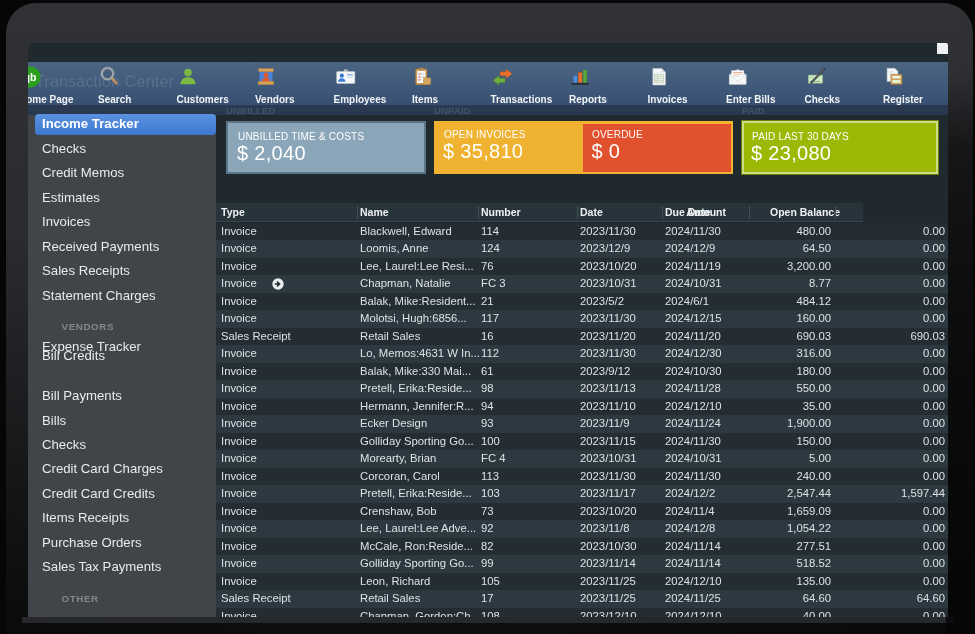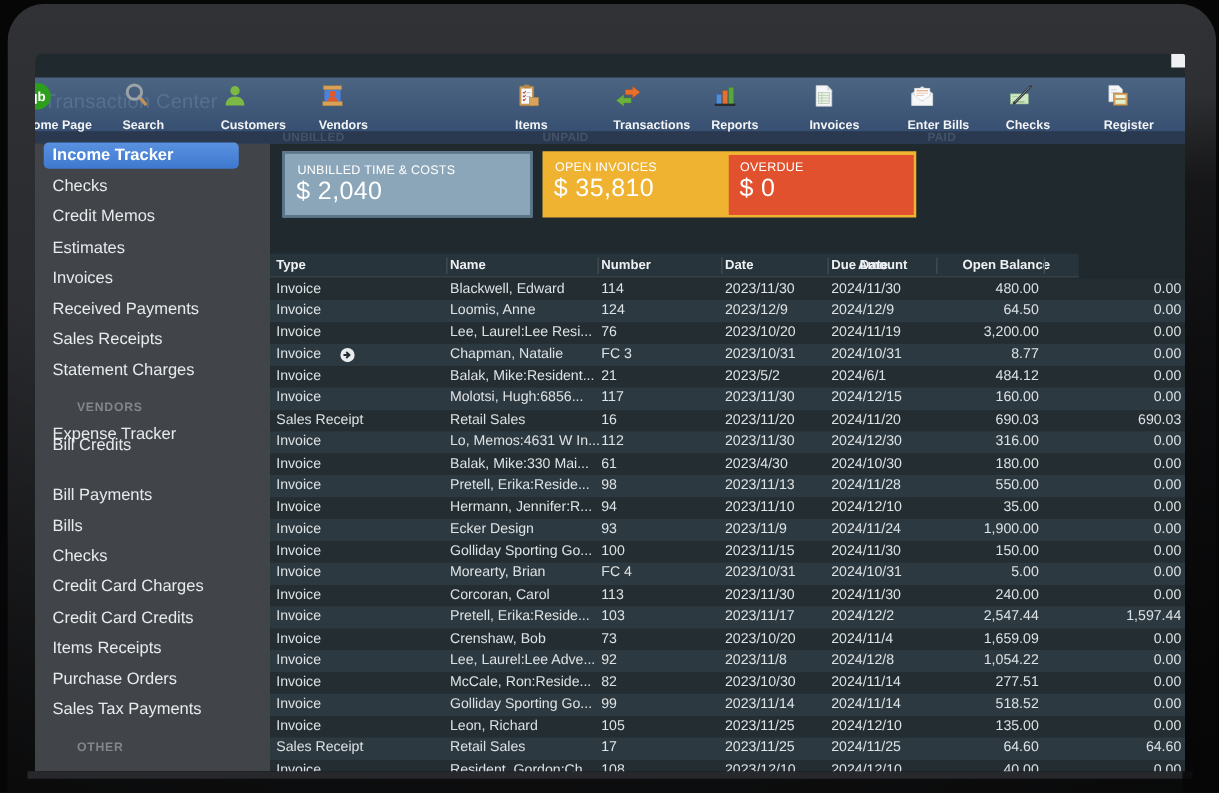--- a/index.html
+++ b/index.html
@@ -17,21 +17,21 @@
  background:linear-gradient(180deg,#4b6581 0%,#435c7c 35%,#385071 78%,#324a6a 100%)}
 .tbstrip{position:absolute;left:0;top:43px;width:100%;height:10px;background:#2a3950}
 .ghost-tc{position:absolute;left:7.5px;top:11px;font-size:16px;color:rgba(170,190,214,0.21);letter-spacing:0.2px}
 .ghost{position:absolute;top:42.5px;font-size:9.5px;font-weight:bold;color:rgba(165,183,206,0.20);letter-spacing:0.2px}
 .tbi{position:absolute;top:0;width:90px;margin-left:-45px;text-align:left}
 .tbi svg{display:inline-block;margin-top:4px}
 .tbi .lb{display:block;margin-top:2px;font-size:10px;font-weight:bold;color:#f2f4f6}
 .sidebar{position:absolute;left:0;top:72.5px;width:188px;height:502px;background:#414449}
 .si{position:absolute;left:14.5px;height:18px;line-height:18px;font-size:13.2px;color:#e8eaec;white-space:nowrap}
 .sh{position:absolute;left:34px;height:14px;line-height:14px;font-size:9.8px;font-weight:bold;color:#83868b;letter-spacing:0.6px}
-.sel{position:absolute;left:7.5px;top:-1px;width:156px;height:20.8px;border-radius:4px;
+.sel{position:absolute;left:7.5px;top:-1px;width:181px;height:20.8px;border-radius:4px;
  background:linear-gradient(180deg,#5a91e0,#3e79d0);color:#fff;font-size:13.2px;font-weight:bold;line-height:20.8px}
 .sel span{margin-left:7px}
 .content{position:absolute;left:188px;top:72.5px;width:732.5px;height:502px;background:#202a2e;color:#dde2e4}
 .card{position:absolute;top:6px;height:53px}
 .clabel{position:absolute;left:10px;top:7.5px;font-size:10px;font-weight:normal;color:#fff;letter-spacing:0.2px}
 .cval{position:absolute;left:9px;top:19px;font-size:20px;color:#fff;letter-spacing:0.3px}
 .c1{left:10.5px;width:199.5px;background:#8ba5b9;border:2px solid #5b7689}
 .c2{left:218.5px;width:299px;background:#efb331}
 .c3{position:absolute;left:148.5px;top:2.5px;width:148px;height:48px;background:#e1512d}
 .c4{left:526.5px;width:196px;background:#9cb805;border:2px solid #ccdc83;box-shadow:0 0 0 1px #6c8004}
@@ -70,20 +70,28 @@
             <line x1="18" y1="15.5" x2="25" y2="23.5" stroke="#c2915a" stroke-width="3.6" stroke-linecap="round"></line>
             <circle cx="13" cy="10.5" r="7.8" fill="none" stroke="#9ba2a8" stroke-width="3.2"></circle>
           </svg><span class="lb">Search</span></div>
    <div class="tbi" style="left:272.5px"><svg width="22" height="22" viewBox="0 0 30 30">
             <rect x="6.2" y="7.6" width="17.6" height="13.8" fill="#4d82d8"></rect>
             <circle cx="15" cy="12.2" r="3.3" fill="#e0592e"></circle>
             <path d="M9.6 21.4 c0-4.2 2.4-6.2 5.4-6.2 s5.4 2 5.4 6.2 z" fill="#e0592e"></path>
             <rect x="5" y="3.6" width="20" height="4.2" fill="#d8a258" stroke="#b07f3e" stroke-width="0.6"></rect>
             <rect x="4.4" y="20.8" width="21.2" height="4.6" fill="#d8a258" stroke="#b07f3e" stroke-width="0.6"></rect>
           </svg><span class="lb">Vendors</span></div>
+   <div class="tbi" style="left:351px"><svg width="23.5" height="22" viewBox="0 0 32 30">
+            <rect x="13.6" y="4.6" width="4.8" height="4.6" fill="#b5bbc1"></rect>
+            <rect x="3.6" y="7.6" width="24.8" height="16.2" rx="1.4" fill="#f5f7f9" stroke="#c4c9cd" stroke-width="0.7"></rect>
+            <circle cx="10.6" cy="13.2" r="2.9" fill="#3e7bd4"></circle>
+            <path d="M5.6 21.6 c0-3.4 2.2-5 5-5 s5 1.6 5 5 z" fill="#3e7bd4"></path>
+            <rect x="18" y="10.8" width="7.6" height="2.2" fill="#8fb6e6"></rect>
+            <rect x="18" y="14.6" width="7.6" height="1.6" fill="#c6d7eb"></rect>
+          </svg><span class="lb">Employees</span></div>
    <div class="tbi" style="left:429.5px"><svg width="22" height="22" viewBox="0 0 30 30">
             <rect x="5" y="4" width="15.4" height="21.4" rx="1.4" fill="#cd9a55" stroke="#a87c40" stroke-width="0.6"></rect>
             <rect x="7" y="6.6" width="11.4" height="16.6" fill="#f8f9fa"></rect>
             <rect x="10" y="2.4" width="5.4" height="3.8" fill="#b8864a"></rect>
             <path d="M8.6 10.4 l1.2 1.4 2-2.4" stroke="#c23b2a" stroke-width="1.1" fill="none"></path>
             <path d="M8.6 14.4 l1.2 1.4 2-2.4" stroke="#c23b2a" stroke-width="1.1" fill="none"></path>
             <path d="M8.6 18.4 l1.2 1.4 2-2.4" stroke="#c23b2a" stroke-width="1.1" fill="none"></path>
             <rect x="12.6" y="10.6" width="4.6" height="1.1" fill="#b9c0c6"></rect>
             <rect x="12.6" y="14.6" width="4.6" height="1.1" fill="#b9c0c6"></rect>
             <rect x="15.6" y="16.2" width="10" height="9.2" fill="#d6a45c" stroke="#b0813f" stroke-width="0.6"></rect>
@@ -160,20 +168,24 @@
           <div class="cval">$ 2,040</div>
         </div>
    <div class="card c2">
           <div class="clabel">OPEN INVOICES</div>
           <div class="cval">$ 35,810</div>
      <div class="c3">
             <div class="clabel" style="left:9.5px;top:5px">OVERDUE</div>
             <div class="cval" style="left:9px;top:16.5px">$ 0</div>
           </div>
    </div>
+   <div class="card c4">
+          <div class="clabel" style="left:8px">PAID LAST 30 DAYS</div>
+          <div class="cval" style="left:7px">$ 23,080</div>
+        </div>
    <div class="thead">
      <span style="left:5.5px">Type</span>
           <span style="left:144.5px">Name</span>
           <span style="left:265.5px">Number</span>
      <span style="left:364.5px">Date</span>
           <span style="left:449.5px">Due Date</span>
      <span style="right:136.5px">Amount</span>
           <span style="right:22.5px">Open Balance</span>
      <div class="vsep" style="left:141.5px"></div>
           <div class="vsep" style="left:262.5px"></div>
@@ -256,21 +268,21 @@
             <span class="cm">112</span>
             <span class="cd">2023/11/30</span>
             <span class="ce">2024/12/30</span>
             <span class="ca">316.00</span>
             <span class="co">0.00</span>
           </div>
     <div class="r od">
             <span class="ct">Invoice</span>
             <span class="cn">Balak, Mike:330 Mai...</span>
             <span class="cm">61</span>
-            <span class="cd">2023/4/30</span>
+            <span class="cd">2023/9/12</span>
             <span class="ce">2024/10/30</span>
             <span class="ca">180.00</span>
             <span class="co">0.00</span>
           </div>
     <div class="r ev">
             <span class="ct">Invoice</span>
             <span class="cn">Pretell, Erika:Reside...</span>
             <span class="cm">98</span>
             <span class="cd">2023/11/13</span>
             <span class="ce">2024/11/28</span>
@@ -380,21 +392,21 @@
             <span class="ct">Sales Receipt</span>
             <span class="cn">Retail Sales</span>
             <span class="cm">17</span>
             <span class="cd">2023/11/25</span>
             <span class="ce">2024/11/25</span>
             <span class="ca">64.60</span>
             <span class="co">64.60</span>
           </div>
     <div class="r od">
             <span class="ct">Invoice</span>
-            <span class="cn">Resident, Gordon:Ch...</span>
+            <span class="cn">Chapman, Gordon:Ch...</span>
             <span class="cm">108</span>
             <span class="cd">2023/12/10</span>
             <span class="ce">2024/12/10</span>
             <span class="ca">40.00</span>
             <span class="co">0.00</span>
           </div>
    </div>
   </div>
 
  </div>

